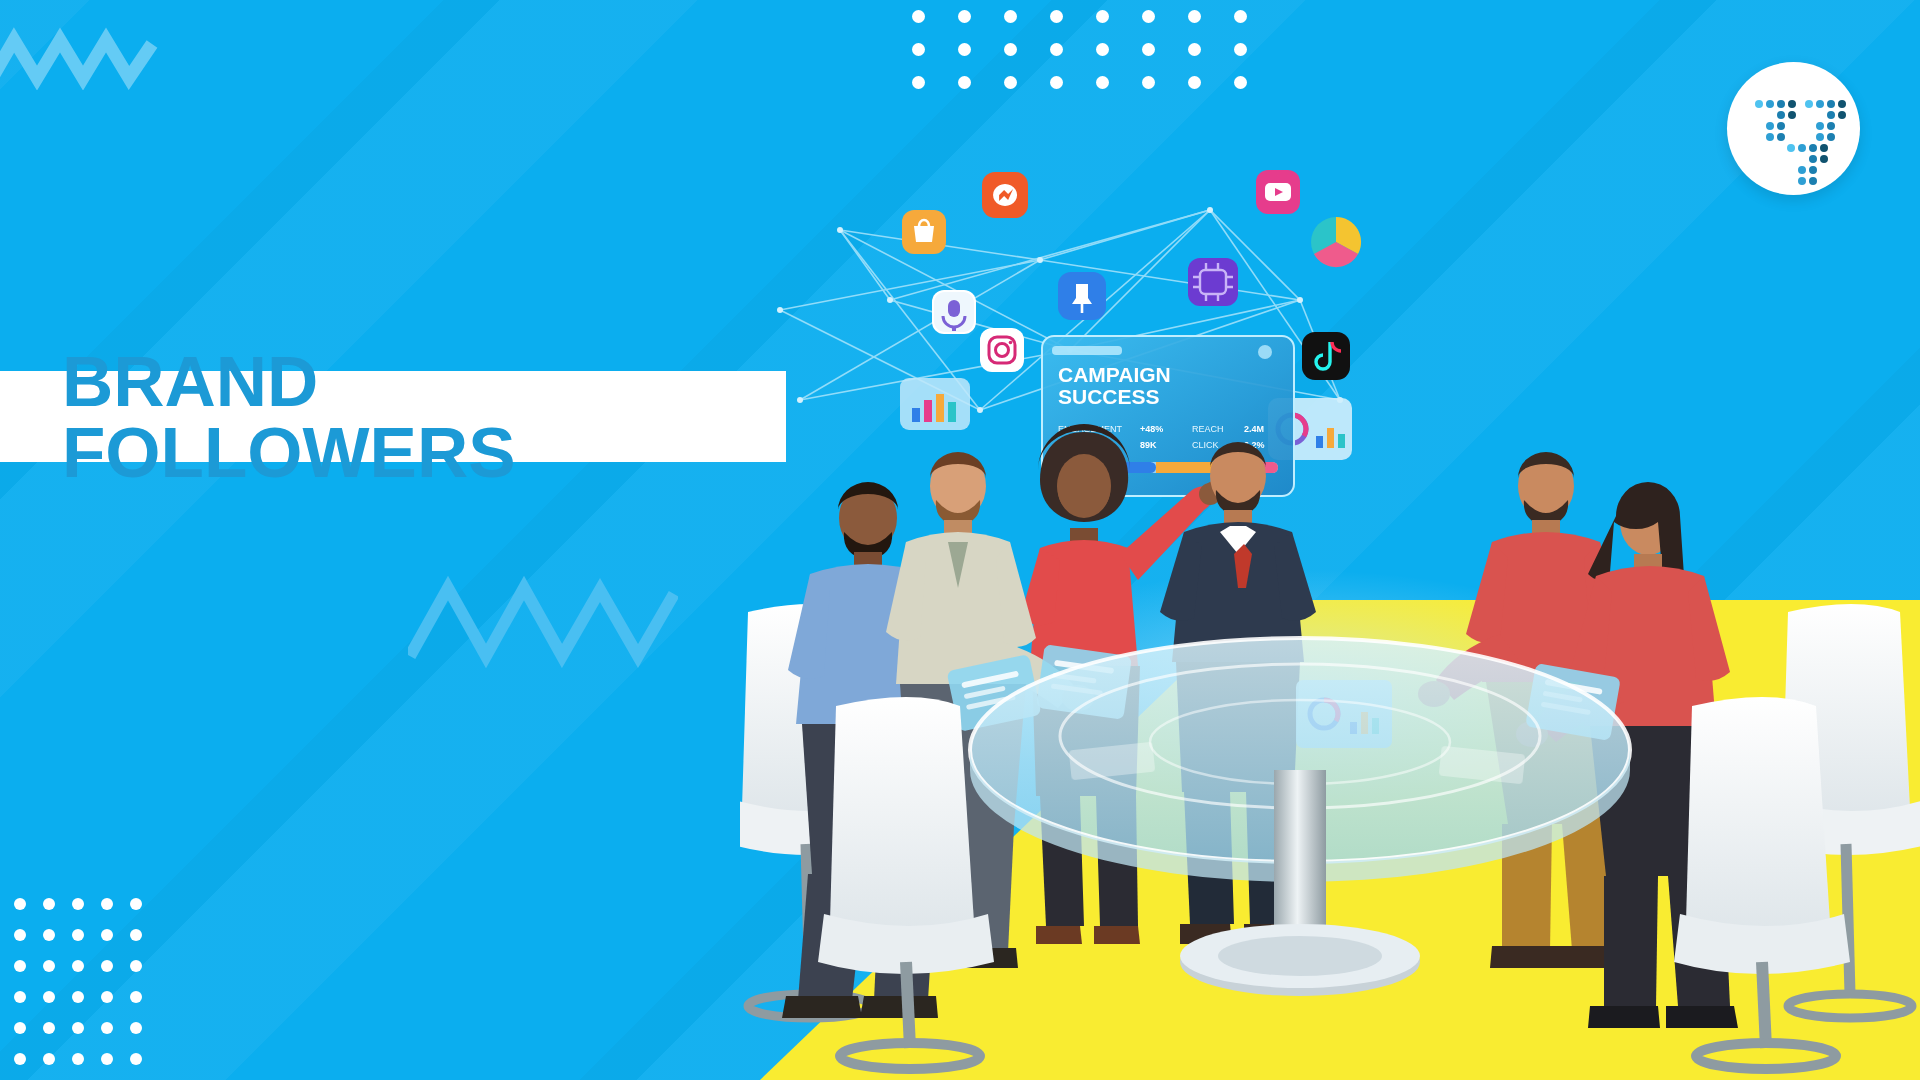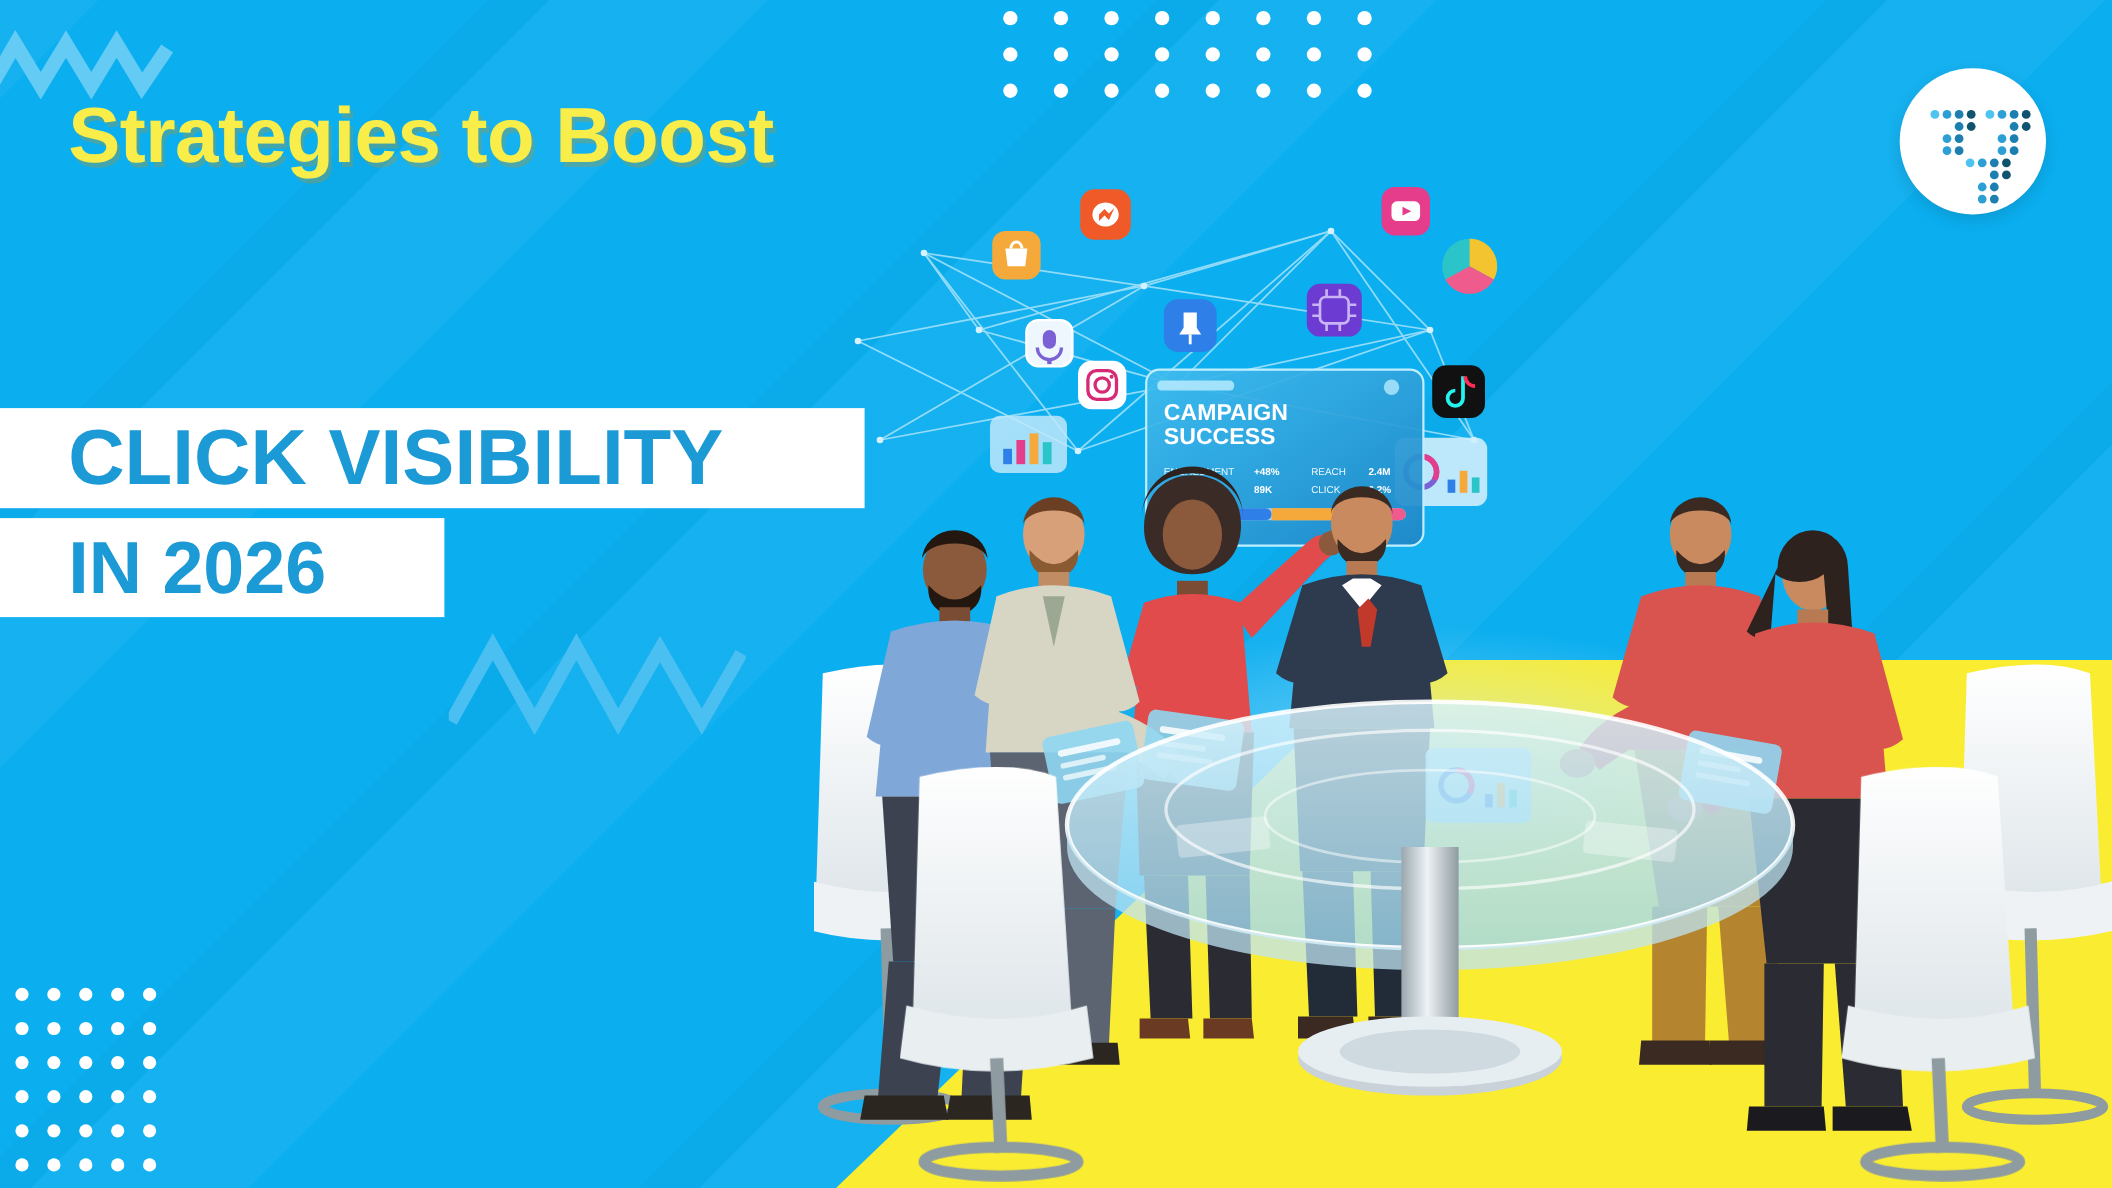--- a/index.html
+++ b/index.html
@@ -470,30 +470,26 @@
       <g>
         <path d="M952,556 q78,-18 124,0 l14,216 q-70,20 -144,0z" fill="url(#chairG)"></path>
         <path d="M940,764 q88,24 164,0 l6,48 q-92,24 -176,0z" fill="#e9eef1"></path>
         <path d="M1022,812 l4,86" stroke="#8e9ba1" stroke-width="12"></path>
         <ellipse cx="1026" cy="906" rx="70" ry="13" fill="none" stroke="#8e9ba1" stroke-width="10"></ellipse>
       </g>
     </svg>
   </div>
 
   <div class="headline">
-    <div class="h-yellow l2">Strategies to Boost</div>
   </div>
 
   <div class="band" id="band-visibility">
-    <span>CLICK VISIBILITY</span>
+    <span>BRAND FOLLOWERS</span>
   </div>
   <div id="band-rule"></div>
-  <div class="band" id="band-year">
-    <span>IN 2026</span>
-  </div>
 
   <div class="logo">
     <div class="logo-grid" id="logo-dots">
         <i style="left: 28px; top: 38px; width: 8px; height: 8px; background: rgb(79, 195, 240);"></i>
         <i style="left: 39px; top: 38px; width: 8px; height: 8px; background: rgb(46, 159, 212);"></i>
         <i style="left: 50px; top: 38px; width: 8px; height: 8px; background: rgb(28, 127, 176);"></i>
         <i style="left: 61px; top: 38px; width: 8px; height: 8px; background: rgb(16, 83, 111);"></i>
         <i style="left: 50px; top: 49px; width: 8px; height: 8px; background: rgb(28, 127, 176);"></i>
         <i style="left: 61px; top: 49px; width: 8px; height: 8px; background: rgb(16, 83, 111);"></i>
         <i style="left: 39px; top: 60px; width: 8px; height: 8px; background: rgb(46, 159, 212);"></i>

